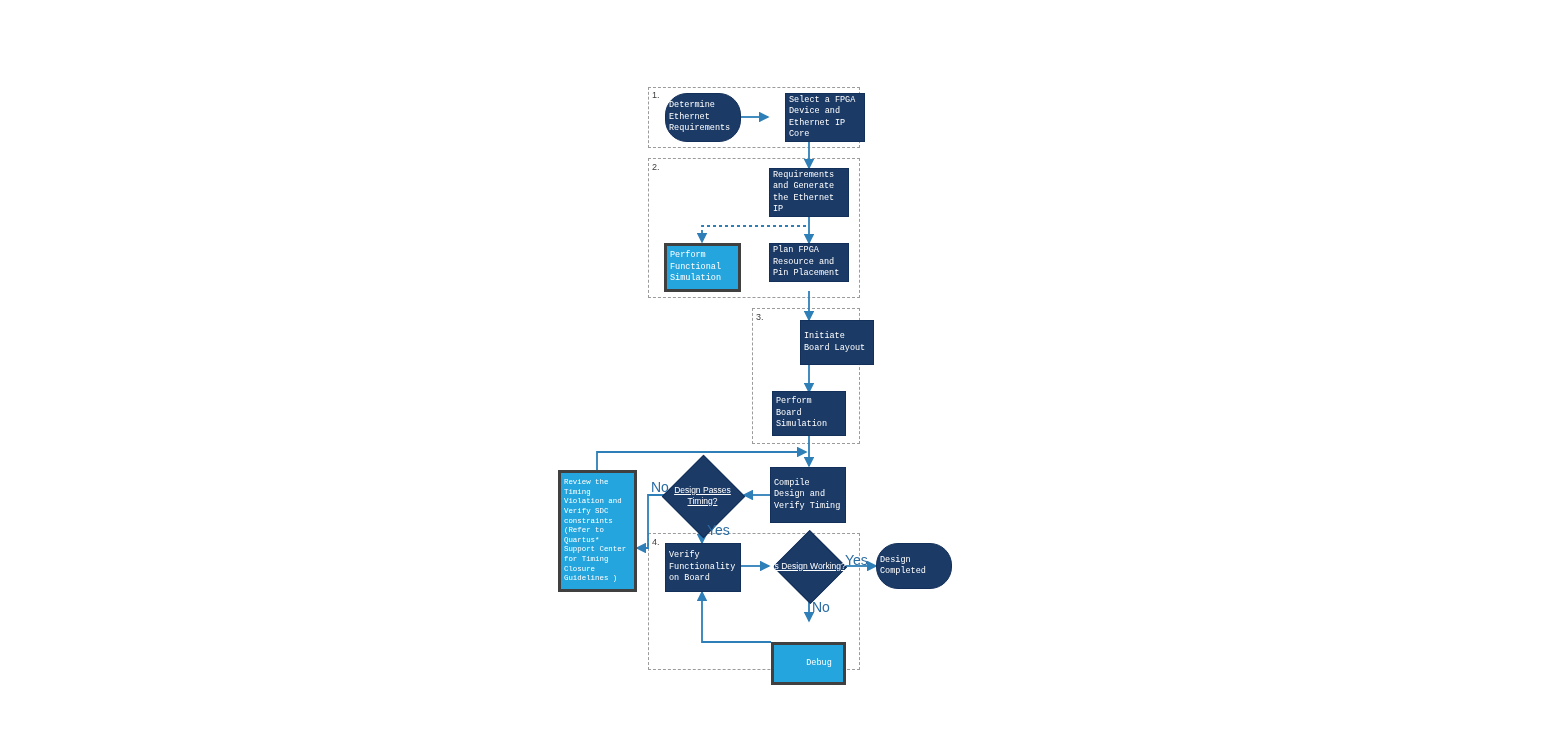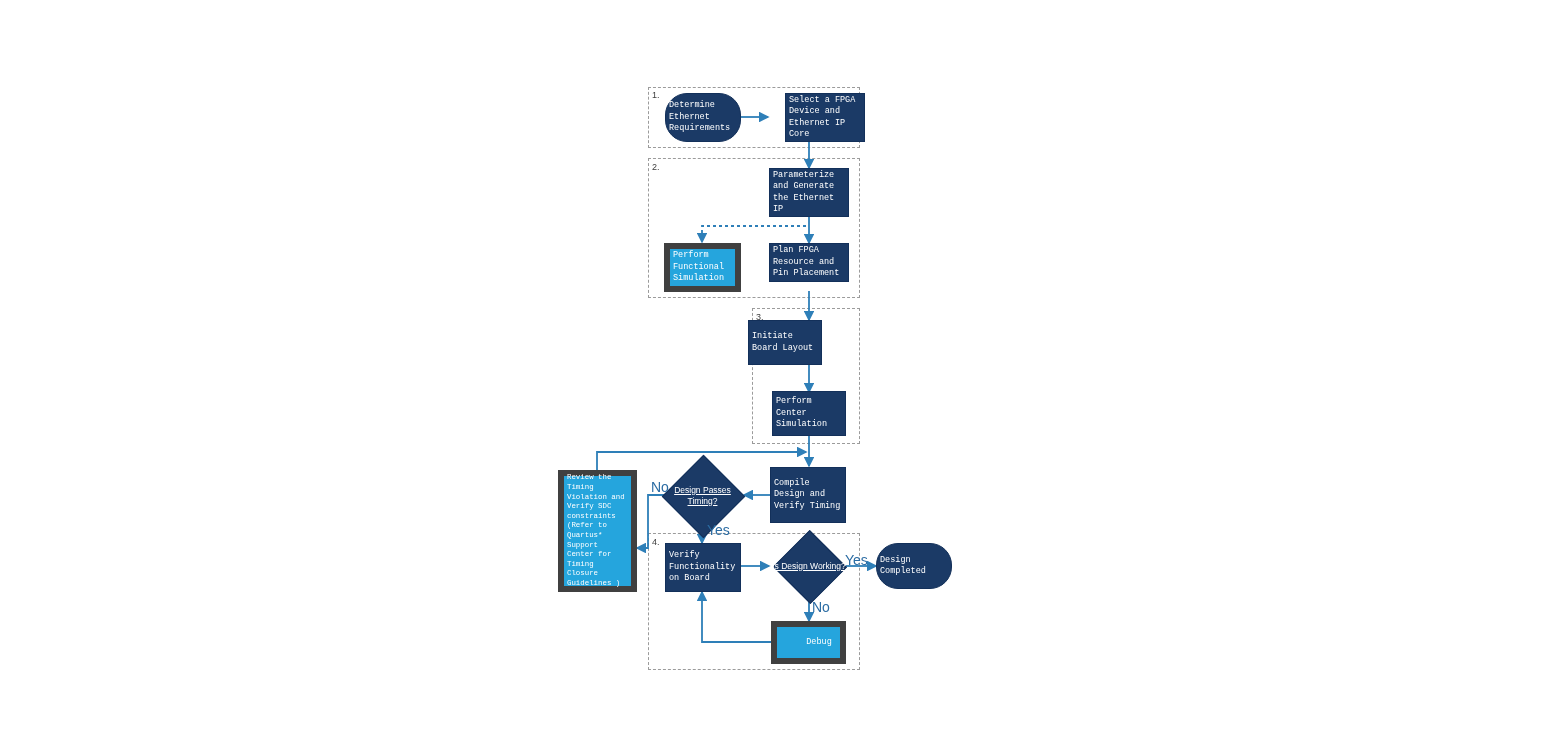--- a/index.html
+++ b/index.html
@@ -7,21 +7,21 @@
   #canvas{position:relative;width:1568px;height:741px;background:#ffffff;}
   svg#wires{position:absolute;left:0;top:0;width:1568px;height:741px;pointer-events:none;}
 
   .group{position:absolute;border:1px dashed #9b9b9b;box-sizing:border-box;}
   .group-label{position:absolute;font-size:9px;color:#3c3c3c;font-family:"Liberation Sans",sans-serif;}
 
   .node{position:absolute;box-sizing:border-box;display:flex;align-items:center;justify-content:center;
         text-align:left;color:#ffffff;font-size:8.5px;line-height:11.5px;padding:2px 3px;
         font-family:Liberation Mono, monospace;}
   .navy{background:#1b3a66;border:1px solid #13305a;}
-  .lightblue{background:#25a5dd;border:6px solid #404040;}
+  .lightblue{background:#25a5dd;border:3px solid #404040;}
   .pill{border-radius:22px;}
   .diamond-wrap{position:absolute;}
   .diamond-shape{position:absolute;left:0;top:0;width:100%;height:100%;
         background:#1b3a66;transform:rotate(45deg);border:1px solid #13305a;}
   .diamond-text{position:absolute;left:0;top:0;width:100%;height:100%;display:flex;
         align-items:center;justify-content:center;text-align:center;color:#fff;
         font-size:8.5px;line-height:11px;font-family:"Liberation Sans",sans-serif;text-decoration:underline;}
   .edge-label{position:absolute;font-size:14px;color:#2b6ca3;font-family:"Liberation Sans",sans-serif;}
   .tiny{font-size:7.4px;line-height:9.6px;}
 </style>
@@ -81,47 +81,47 @@
 
     <g stroke="#2e7fb8" stroke-width="1.8" fill="none" stroke-dasharray="3,3" marker-end="url(#ah)">
       <path d="M 806 226 L 702 226 L 702 242"></path>
     </g>
   </svg>
 
   <div class="node navy pill" style="left:665px;top:93px;width:76px;height:49px;">Determine Ethernet Requirements</div>
 
   <div class="node navy" style="left:769px;top:93px;width:80px;height:49px;margin-left:16px;">Select a FPGA Device and Ethernet IP Core</div>
 
-  <div class="node navy" style="left:769px;top:168px;width:80px;height:49px;">Parameterize and Generate the Ethernet IP</div>
+  <div class="node navy" style="left:769px;top:168px;width:80px;height:49px;">Requirements and Generate the Ethernet IP</div>
 
   <div class="node lightblue" style="left:664px;top:243px;width:77px;height:49px;">Perform Functional Simulation</div>
 
   <div class="node navy" style="left:769px;top:243px;width:80px;height:39px;">Plan FPGA Resource and Pin Placement</div>
 
-  <div class="node navy" style="left:748px;top:320px;width:74px;height:45px;">Initiate Board Layout</div>
+  <div class="node navy" style="left:800px;top:320px;width:74px;height:45px;">Initiate Board Layout</div>
 
-  <div class="node navy" style="left:772px;top:391px;width:74px;height:45px;">Perform Center Simulation</div>
+  <div class="node navy" style="left:772px;top:391px;width:74px;height:45px;">Perform Board Simulation</div>
 
   <div class="node navy" style="left:770px;top:467px;width:76px;height:56px;">Compile Design and Verify Timing</div>
 
   <div class="diamond-wrap" style="left:674px;top:467px;width:57px;height:57px;">
     <div class="diamond-shape"></div>
     <div class="diamond-text" style="left:-9px;top:0;width:75px;">Design Passes Timing?</div>
   </div>
 
   <div class="node lightblue tiny" style="left:558px;top:470px;width:79px;height:122px;">Review the Timing Violation and Verify SDC constraints (Refer to Quartus* Support Center for Timing Closure Guidelines )</div>
 
   <div class="node navy" style="left:665px;top:543px;width:76px;height:49px;">Verify Functionality on Board</div>
 
   <div class="diamond-wrap" style="left:780px;top:545px;width:58px;height:42px;">
     <div class="diamond-shape" style="transform:rotate(45deg) scale(0.88,1.18);"></div>
     <div class="diamond-text" style="left:-8px;width:74px;">Is Design Working?</div>
   </div>
 
-  <div class="node lightblue" style="left:771px;top:621px;width:75px;height:43px;padding-left:24px;">Debug</div>
+  <div class="node lightblue" style="left:771px;top:642px;width:75px;height:43px;padding-left:24px;">Debug</div>
 
   <div class="node navy pill" style="left:876px;top:543px;width:76px;height:46px;">Design Completed</div>
 
   <div class="edge-label" style="left:651px;top:479px;">No</div>
   <div class="edge-label" style="left:707px;top:522px;">Yes</div>
   <div class="edge-label" style="left:845px;top:552px;">Yes</div>
   <div class="edge-label" style="left:812px;top:599px;">No</div>
 
 </div>
 

